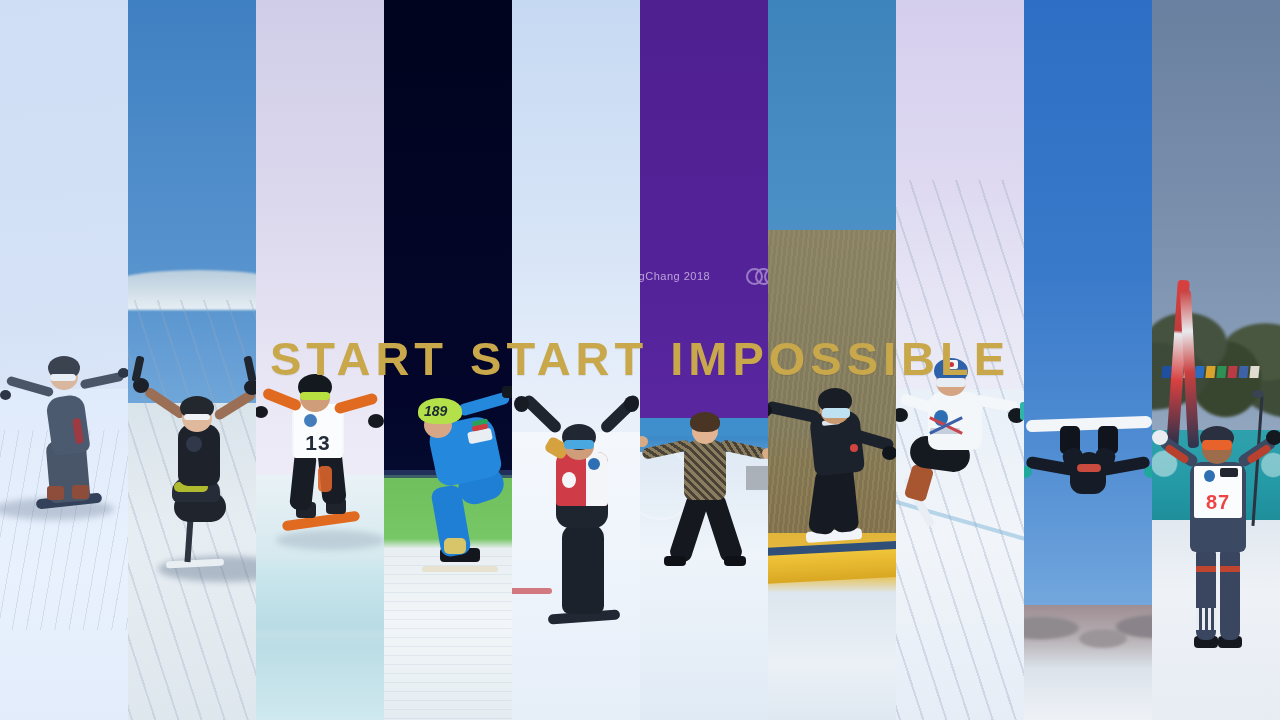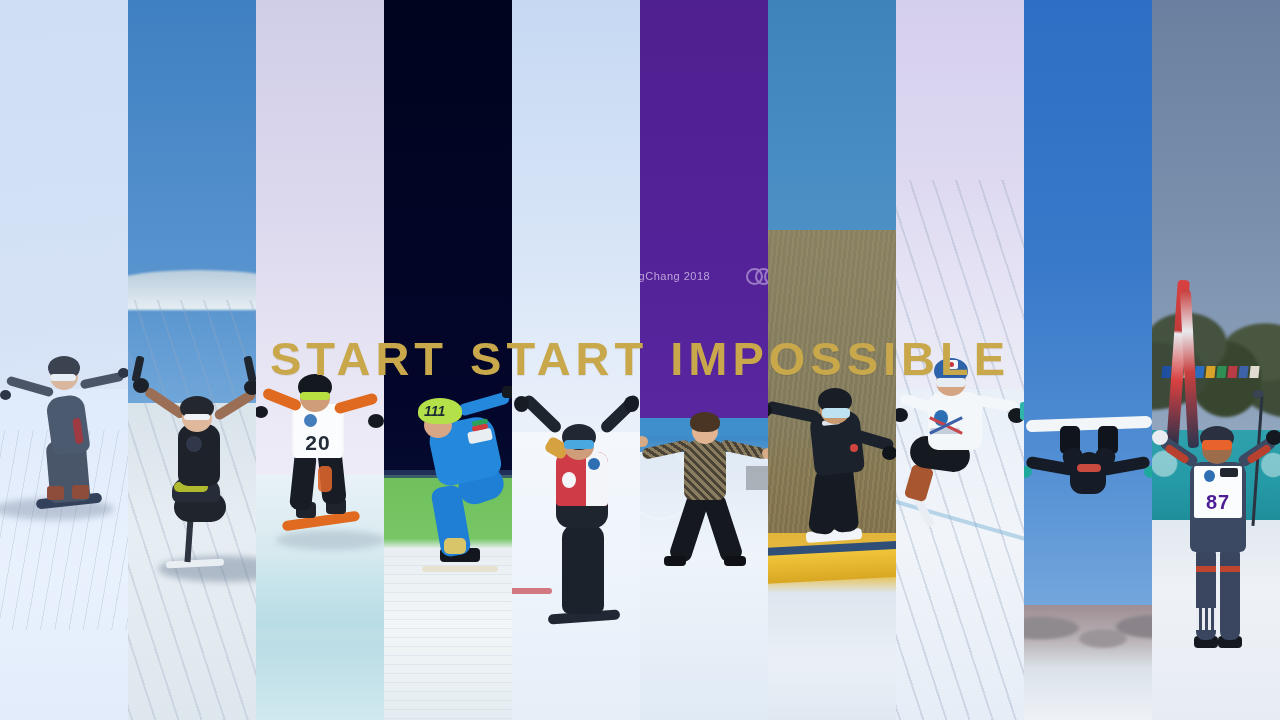--- a/index.html
+++ b/index.html
@@ -261,21 +261,21 @@
 
         <div class="rect" style="left:40px;top:502px;width:20px;height:16px;background:#1e232c;border-radius:4px;"></div>
         <div class="rect" style="left:70px;top:498px;width:20px;height:16px;background:#1e232c;border-radius:4px;"></div>
 
         <div class="rect" style="left:36px;top:452px;width:22px;height:58px;background:#181c24;border-radius:8px;transform:rotate(6deg);"></div>
         <div class="rect" style="left:64px;top:448px;width:24px;height:56px;background:#181c24;border-radius:8px;transform:rotate(-6deg);"></div>
         <div class="rect" style="left:62px;top:466px;width:14px;height:26px;background:#d9642a;border-radius:5px;opacity:.9;"></div>
 
         <div class="rect" style="left:36px;top:404px;width:52px;height:54px;background:#f4f6f9;border-radius:12px 12px 6px 6px;"></div>
         <div class="bib" style="left:38px;top:404px;width:48px;height:54px;font-size:0;">
-          <span class="bibnum" style="top:28px;font-size:21px;letter-spacing:1px;color:#242b38;">20</span>
+          <span class="bibnum" style="top:28px;font-size:21px;letter-spacing:1px;color:#242b38;">13</span>
         </div>
         <div class="blob" style="left:48px;top:414px;width:13px;height:13px;background:#2f6fb5;opacity:.9;"></div>
 
         <div class="rect" style="left:6px;top:394px;width:40px;height:11px;background:#e06a1f;border-radius:6px;transform:rotate(22deg);"></div>
         <div class="rect" style="left:78px;top:398px;width:44px;height:11px;background:#e06a1f;border-radius:6px;transform:rotate(-16deg);"></div>
         <div class="blob" style="left:-2px;top:406px;width:14px;height:12px;background:#15181f;"></div>
         <div class="blob" style="left:112px;top:414px;width:16px;height:14px;background:#15181f;"></div>
 
         <div class="blob" style="left:44px;top:384px;width:30px;height:28px;background:#cf9d79;"></div>
         <div class="blob" style="left:42px;top:374px;width:34px;height:26px;background:#14181f;"></div>
@@ -300,21 +300,21 @@
         <div class="rect" style="left:48px;top:420px;width:66px;height:62px;background:#2489dd;border-radius:18px 18px 14px 14px;transform:rotate(-12deg);"></div>
         <div class="rect" style="left:84px;top:430px;width:24px;height:12px;background:#e9eef3;border-radius:3px;transform:rotate(-12deg);"></div>
         <div class="rect" style="left:88px;top:420px;width:16px;height:5px;background:#2aa25a;border-radius:2px;transform:rotate(-12deg);"></div>
         <div class="rect" style="left:88px;top:425px;width:16px;height:5px;background:#d13b3b;border-radius:2px;transform:rotate(-12deg);"></div>
 
         <div class="rect" style="left:74px;top:398px;width:52px;height:12px;background:#2489dd;border-radius:6px;transform:rotate(-16deg);"></div>
         <div class="rect" style="left:118px;top:386px;width:16px;height:12px;background:#14181f;border-radius:4px;"></div>
 
         <div class="blob" style="left:40px;top:412px;width:28px;height:26px;background:#d7a687;"></div>
         <div class="blob" style="left:34px;top:398px;width:44px;height:26px;background:#b4e04a;border-radius:50% 50% 40% 40%;"></div>
-        <span class="helmetnum" style="left:40px;top:403px;font-size:14px;letter-spacing:0px;">111</span>
+        <span class="helmetnum" style="left:40px;top:403px;font-size:14px;letter-spacing:0px;">189</span>
       </div>
     </div>
 
     <div class="panel p5">
       <div class="sky"></div>
       <div class="ground"></div>
       <div class="rect" style="left:-20px;top:588px;width:60px;height:6px;background:#c6434b;opacity:.7;border-radius:3px;"></div>
       <div class="fig">
 
         <div class="rect" style="left:36px;top:612px;width:72px;height:10px;background:#222833;border-radius:6px;transform:rotate(-4deg);"></div>
@@ -494,21 +494,21 @@
         <div class="rect" style="left:66px;top:636px;width:24px;height:12px;background:#15181f;border-radius:4px;"></div>
 
         <div class="rect" style="left:44px;top:546px;width:20px;height:94px;background:#3a465f;border-radius:8px;"></div>
         <div class="rect" style="left:68px;top:546px;width:20px;height:94px;background:#3a465f;border-radius:8px;"></div>
         <div class="rect" style="left:44px;top:566px;width:20px;height:6px;background:#c0452f;"></div>
         <div class="rect" style="left:68px;top:566px;width:20px;height:6px;background:#c0452f;"></div>
         <div class="rect" style="left:44px;top:608px;width:20px;height:22px;background:repeating-linear-gradient(90deg,#e9edf2 0 3px,#3a465f 3px 6px);"></div>
 
         <div class="rect" style="left:38px;top:462px;width:56px;height:90px;background:#3c4963;border-radius:12px 12px 6px 6px;"></div>
         <div class="bib" style="left:42px;top:466px;width:48px;height:52px;">
-          <span class="bibnum" style="top:26px;font-size:20px;letter-spacing:1px;color:#4c1d95;text-align:center;">87</span>
+          <span class="bibnum" style="top:26px;font-size:20px;letter-spacing:1px;color:#ef4444;text-align:center;">87</span>
         </div>
         <div class="blob" style="left:52px;top:470px;width:11px;height:12px;background:#2f6fb4;"></div>
         <div class="rect" style="left:68px;top:468px;width:18px;height:9px;background:#22272f;border-radius:2px;"></div>
 
         <div class="rect" style="left:6px;top:446px;width:42px;height:12px;background:#3c4963;border-radius:6px;transform:rotate(34deg);"></div>
         <div class="rect" style="left:84px;top:446px;width:42px;height:12px;background:#3c4963;border-radius:6px;transform:rotate(-34deg);"></div>
         <div class="rect" style="left:12px;top:450px;width:26px;height:8px;background:#b8402f;border-radius:4px;transform:rotate(34deg);"></div>
         <div class="rect" style="left:94px;top:450px;width:26px;height:8px;background:#b8402f;border-radius:4px;transform:rotate(-34deg);"></div>
         <div class="blob" style="left:0px;top:430px;width:16px;height:15px;background:#e9edf2;"></div>
         <div class="blob" style="left:114px;top:430px;width:16px;height:15px;background:#14181f;"></div>

